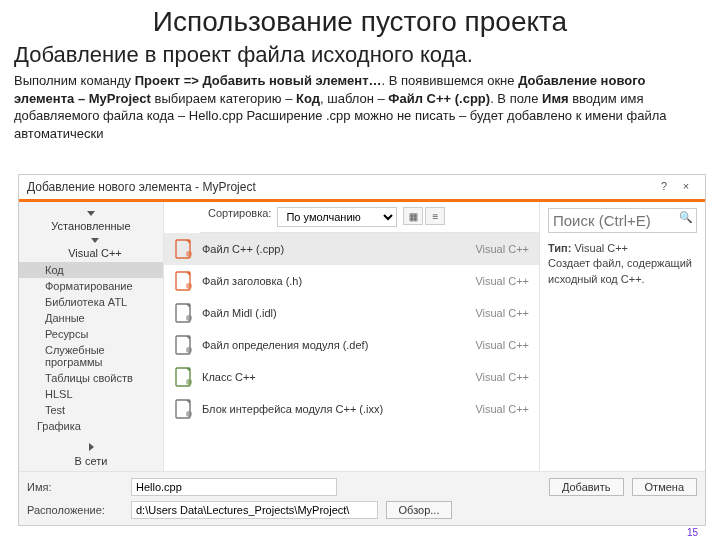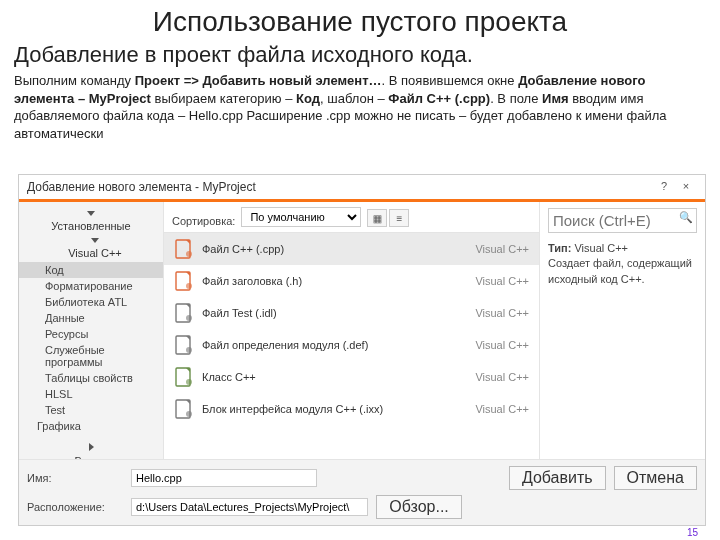--- a/index.html
+++ b/index.html
@@ -12,41 +12,41 @@
   .titlebar .tt { flex: 1; font-size: 12px; color: #333; }
   .tbtn { width: 22px; text-align: center; color: #555; cursor: pointer; }
   .body { flex: 1; display: flex; min-height:0; }
   .sidebar { width: 145px; background: #f3f3f3; border-right: 1px solid #e4e4e4; padding: 6px 0; overflow:hidden; }
   .sidebar .sec { padding: 3px 8px; color: #333; display:flex; align-items:center; gap:4px;flex-direction:column; }
   .sidebar .item { padding: 2px 8px 2px 26px; color: #444; cursor: pointer; }
   .sidebar .item.sel { background: #d6d6d6; }
   .sidebar .exp { display:inline-block; width:0;height:0; border-left:4px solid transparent;border-right:4px solid transparent;border-top:5px solid #555; }
   .sidebar .expr { display:inline-block; width:0;height:0; border-top:4px solid transparent;border-bottom:4px solid transparent;border-left:5px solid #555; }
   .center { flex: 1; display:flex; flex-direction:column; border-right:1px solid #e4e4e4; min-width:0;}
-  .sortbar { display:flex; align-items:flex-end; gap:6px; padding:5px 8px; border-bottom:1px solid #e4e4e4; }
+  .sortbar { display:flex; align-items:flex-start; gap:6px; padding:5px 8px; border-bottom:1px solid #e4e4e4;margin-left:36px; }
   .sortbar label { color:#444; }
   .sortbar select { font-size:11px; padding:2px 18px 2px 4px; border:1px solid #ccc; background:#fff; min-width:120px;}
   .viewbtns { display:flex; gap:2px; }
   .viewbtn { width:20px; height:18px; border:1px solid #ccc; background:#f5f5f5; display:flex;align-items:center;justify-content:center; cursor:pointer; font-size:10px; color:#555;}
   .list { flex:1; overflow:auto; }
   .row { display:flex; align-items:center; gap:8px; padding:6px 10px; cursor:pointer; }
   .row.sel { background:#eaeaea; }
   .icn { width:20px; height:20px; display:flex; align-items:center; justify-content:center; }
   .row .name { flex:1; color:#333; }
   .row .lang { color:#888; width:70px; text-align:right; }
   .right { width: 165px; padding: 6px 8px; }
   .searchwrap { position:relative; margin-bottom:8px;}
   .search { width:100%; padding:3px 8px 3px 4px; border:1px solid #ccc; font-size:15px; color:#888;}
   .sicon { position:absolute; right:4px; top:3px; color:#888; }
   .rdesc { color:#444; line-height:1.4; }
   .footer { border-top:1px solid #e4e4e4; background:#f3f3f3; padding:6px 8px; display:flex; flex-direction:column; gap:5px; }
   .frow { display:flex; align-items:center; gap:8px; }
   .flabel { width:96px; color:#444; }
   .finput { flex:1; padding:2px 4px; border:1px solid #ccc; font-size:11px; background:#fff; }
-  .fbtn { padding:2px 12px; border:1px solid #bbb; background:#f8f8f8; cursor:pointer; font-size:16px; color:#333; }
+  .fbtn { padding:2px 12px; border:1px solid #bbb; background:#f8f8f8; cursor:pointer; font-size:11px; color:#333; }
   .pagenum { position:absolute; right:22px; bottom:2px; font-size:10px; color:#6d28d9; }
 </style>
 </head>
 <body>
 
 <div class="slide-title">Использование пустого проекта</div>
 <div class="slide-sub">Добавление в проект файла исходного кода.</div>
 <div class="slide-body" id="slide-body">Выполним команду <b>Проект =&gt; Добавить новый элемент…</b>. В появившемся окне <b>Добавление нового элемента – MyProject</b> выбираем категорию – <b>Код</b>, шаблон – <b>Файл C++ (.cpp)</b>. В поле <b>Имя</b> вводим имя добавляемого файла кода – Hello.cpp Расширение .cpp можно не писать – будет добавлено к имени файла автоматически</div>
 
 <div class="dial">
@@ -115,21 +115,21 @@
     <span class="lang">Visual C++</span>
           </div>
           <div class="row">
             <span class="icn">
               <svg width="18" height="20" viewBox="0 0 18 20">
                 <rect x="1" y="1" width="14" height="18" rx="1" fill="none" stroke="#7a7a7a" stroke-width="1.4"></rect>
                 <path d="M11 1 L15 5 15 1 Z" fill="#7a7a7a"></path>
                 <circle cx="14" cy="15" r="3" fill="#7a7a7a" opacity="0.6"></circle>
               </svg>
             </span>
-    <span class="name">Файл Test (.idl)</span>
+    <span class="name">Файл Midl (.idl)</span>
     <span class="lang">Visual C++</span>
           </div>
           <div class="row">
             <span class="icn">
               <svg width="18" height="20" viewBox="0 0 18 20">
                 <rect x="1" y="1" width="14" height="18" rx="1" fill="none" stroke="#7a7a7a" stroke-width="1.4"></rect>
                 <path d="M11 1 L15 5 15 1 Z" fill="#7a7a7a"></path>
                 <circle cx="14" cy="15" r="3" fill="#7a7a7a" opacity="0.6"></circle>
               </svg>
             </span>

